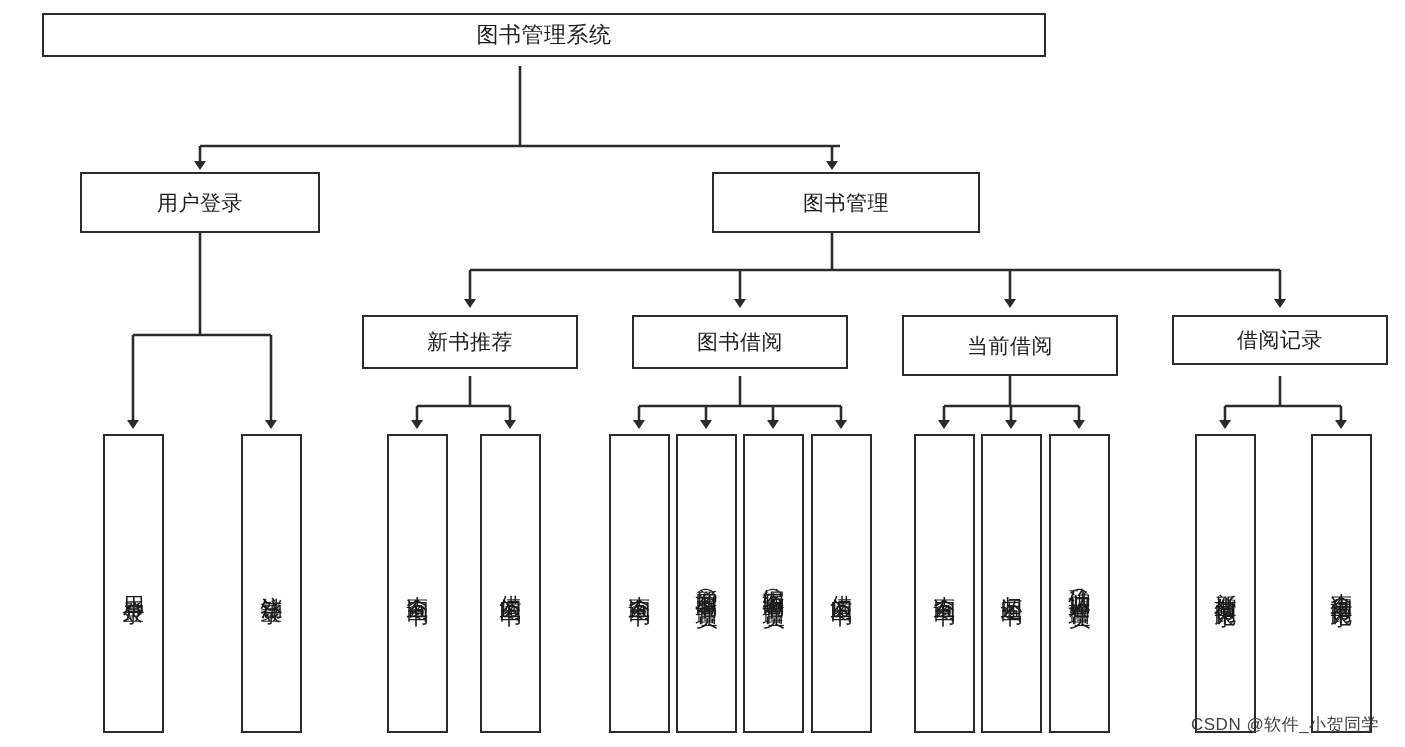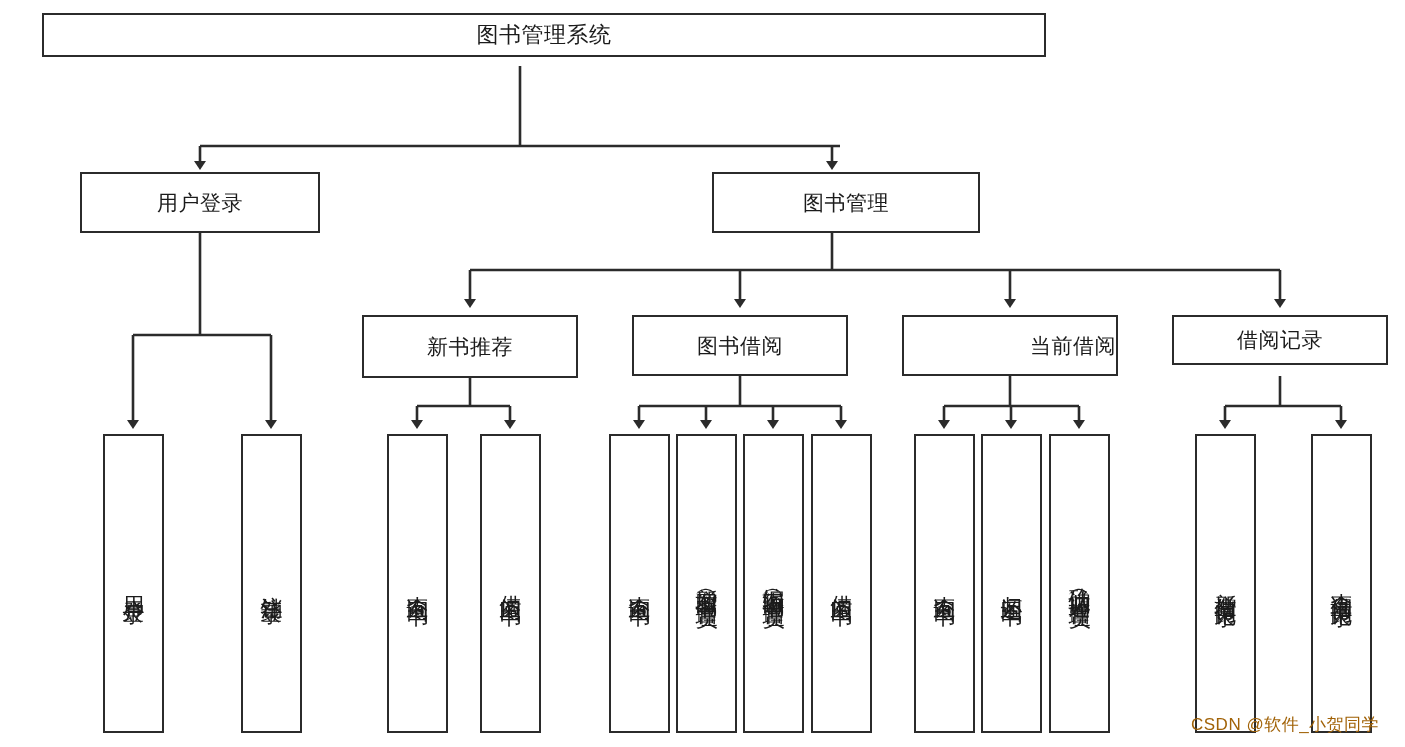--- a/index.html
+++ b/index.html
@@ -65,21 +65,21 @@
     letter-spacing: 3px;
     color: #1b1b1b;
     white-space: nowrap;
     max-height: 100%;
   }
   #watermark {
     position: absolute;
     left: 1191px;
     top: 713px;
     font-size: 17px;
-    color: #a16207;
+    color: #404040;
     letter-spacing: 0.5px;
     white-space: nowrap;
     z-index: 3;
   }
 </style>
 </head>
 <body>
 
 <div id="canvas">
 
@@ -137,27 +137,27 @@
     <span class="label">图书管理系统</span>
   </div>
 
   <div class="node" style="left:80px; top:172px; width:240px; height:61px;">
     <span class="label">用户登录</span>
   </div>
   <div class="node" style="left:712px; top:172px; width:268px; height:61px;">
     <span class="label">图书管理</span>
   </div>
 
-  <div class="node" style="left:362px; top:315px; width:216px; height:63px;">
+  <div class="node" style="left:362px; top:315px; width:216px; height:54px;">
     <span class="label">新书推荐</span>
   </div>
-  <div class="node" style="left:632px; top:315px; width:216px; height:61px;">
+  <div class="node" style="left:632px; top:315px; width:216px; height:54px;">
     <span class="label">图书借阅</span>
   </div>
-  <div class="node" style="left:902px; top:315px; width:216px; height:61px;justify-content:flex-end;">
+  <div class="node" style="left:902px; top:315px; width:216px; height:61px;">
     <span class="label">当前借阅</span>
   </div>
   <div class="node" style="left:1172px; top:315px; width:216px; height:50px;">
     <span class="label">借阅记录</span>
   </div>
 
   <div class="leaf" style="left:103px; top:434px; width:61px; height:299px;">
     <span class="vlabel">用户登录</span>
   </div>
   <div class="leaf" style="left:241px; top:434px; width:61px; height:299px;">

